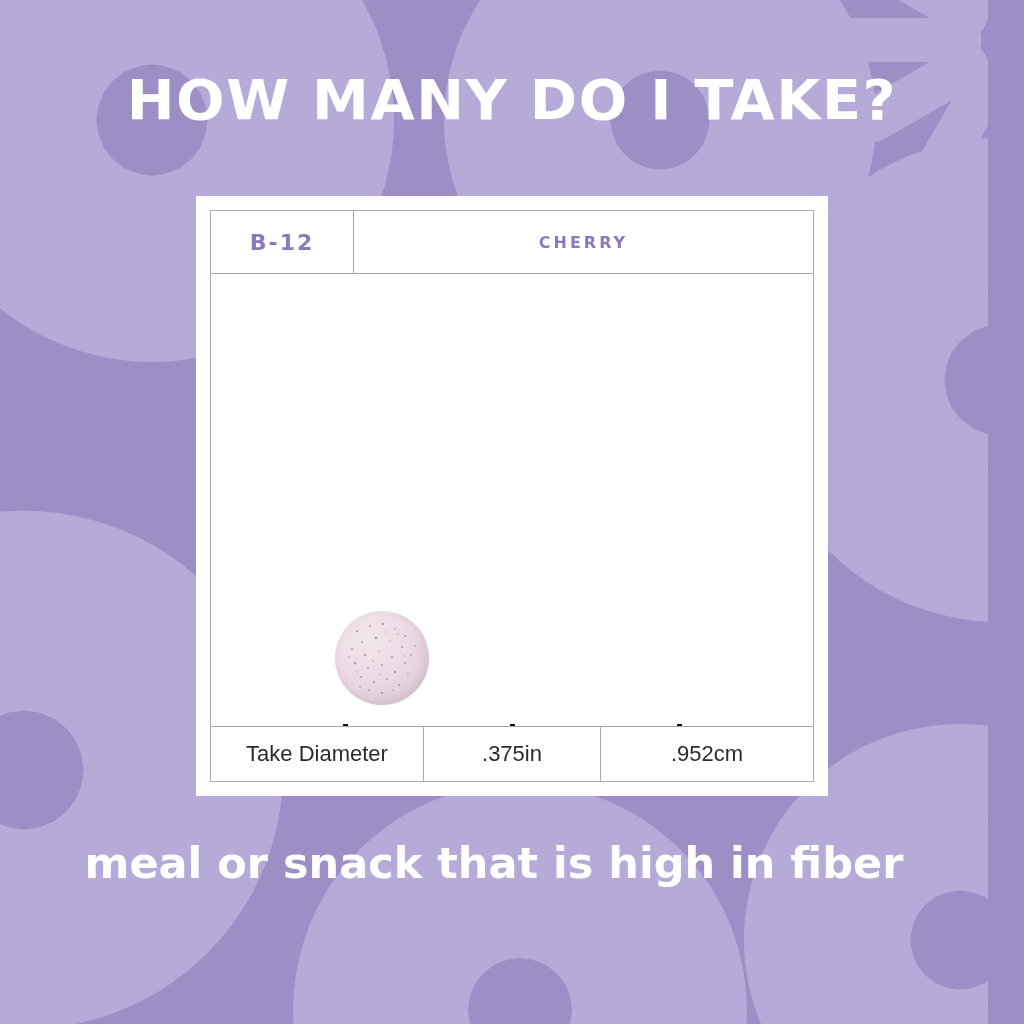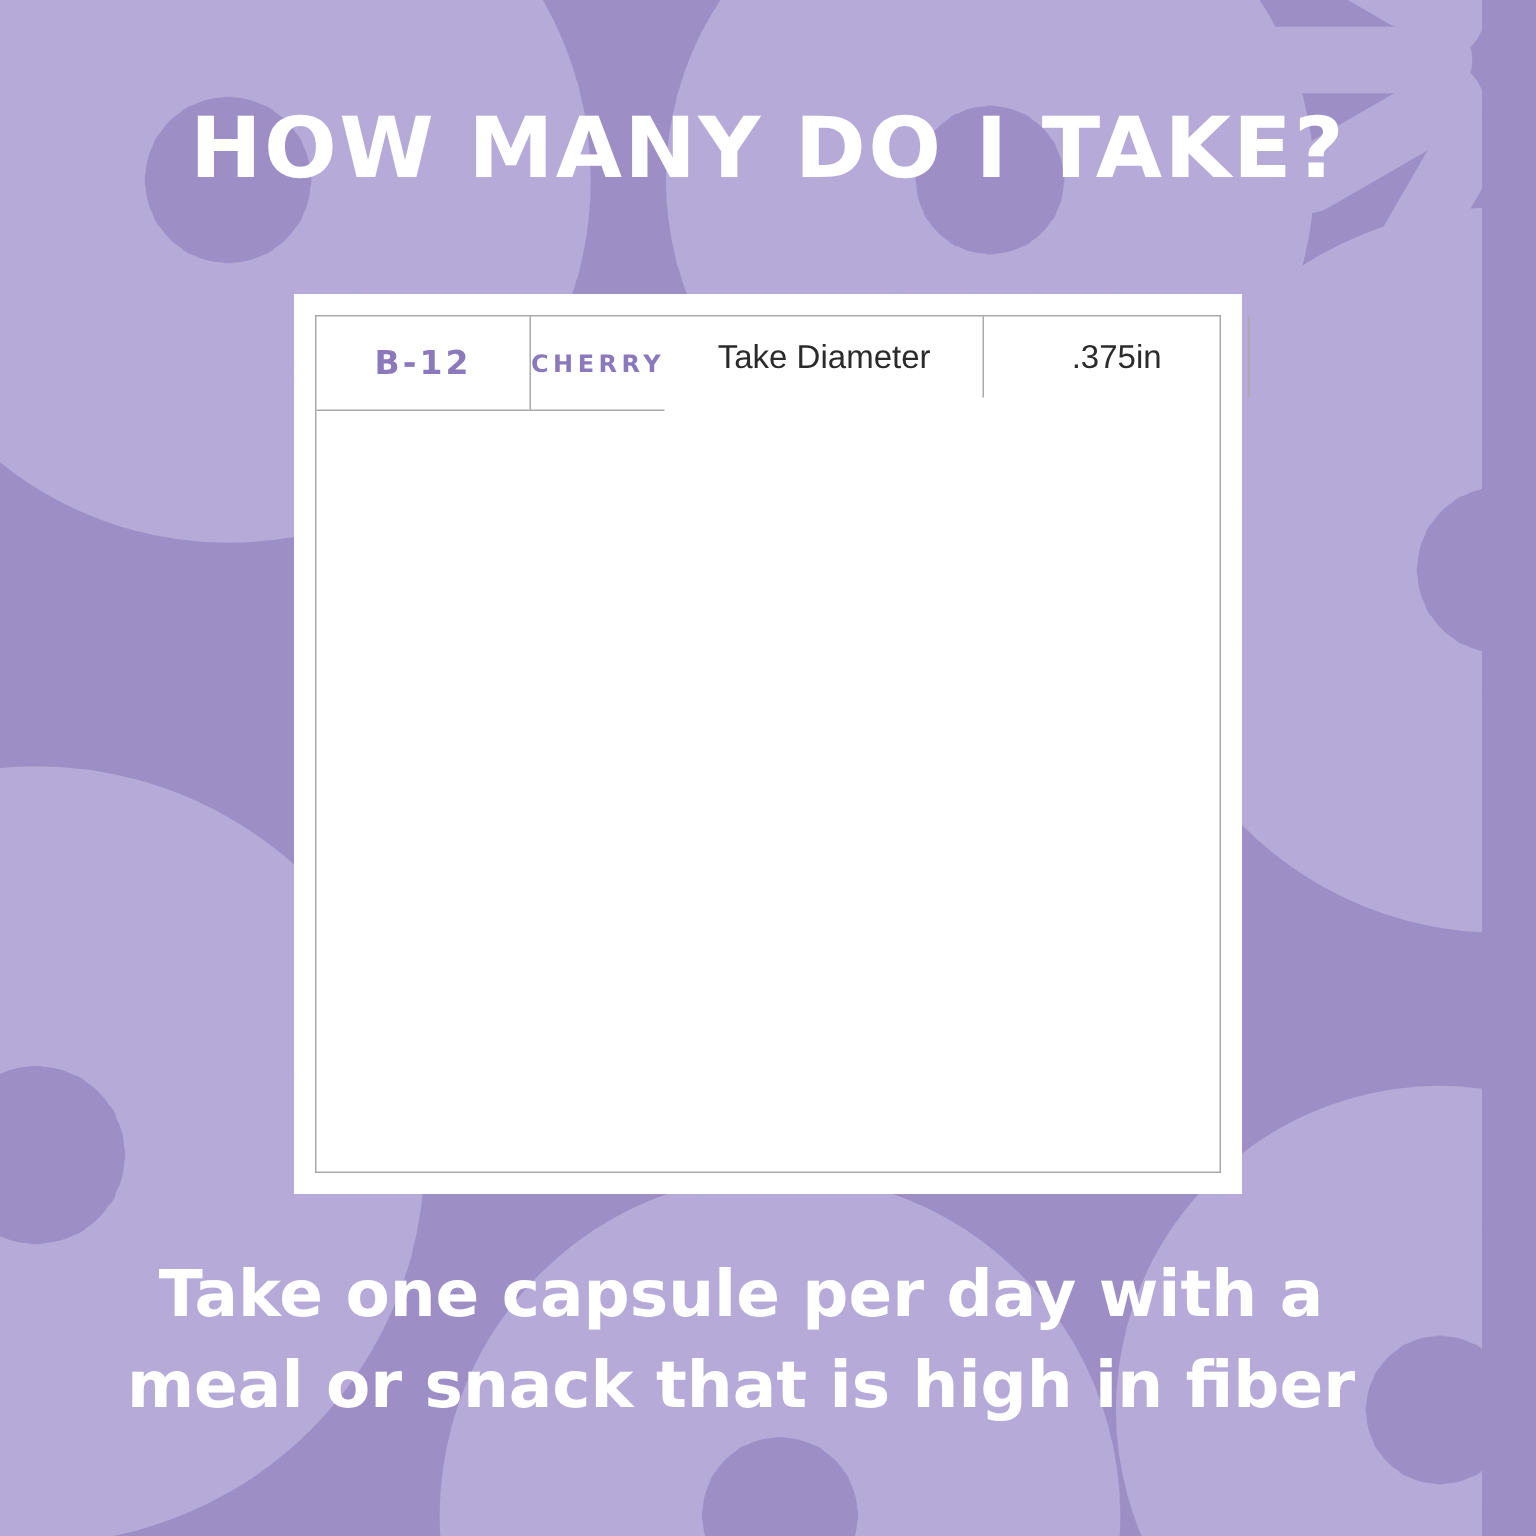--- a/index.html
+++ b/index.html
@@ -77,21 +77,21 @@
   }
 
   #table {
     position: relative;
     width: 100%;
     height: 100%;
     border: 1px solid #a9a9a9;
     box-sizing: border-box;
     background: #ffffff;
     display: flex;
-    flex-direction: row;
+    flex-direction: column;
   }
 
   
   .row-head {
     display: flex;
     height: 62px;
     flex: 0 0 62px;
     border-bottom: 1px solid #a9a9a9;
   }
   .cell-brand {
@@ -306,23 +306,23 @@
             <rect x="265" y="15" width="4" height="14" fill="#111111"></rect>
           </svg>
 
         </div>
 
       </div>
 
       <div class="row-foot">
         <div class="cell-foot c1">Take Diameter</div>
         <div class="cell-foot c2">.375in</div>
+        <div class="cell-foot c3">.952cm</div>
       </div>
 
     </div>
   </div>
 
   <div class="caption">
-    <span class="line">Take one capsule per day with a</span>
     <span class="line">meal or snack that is high in fiber</span>
   </div>
 
 </div>
 
 </body></html>

